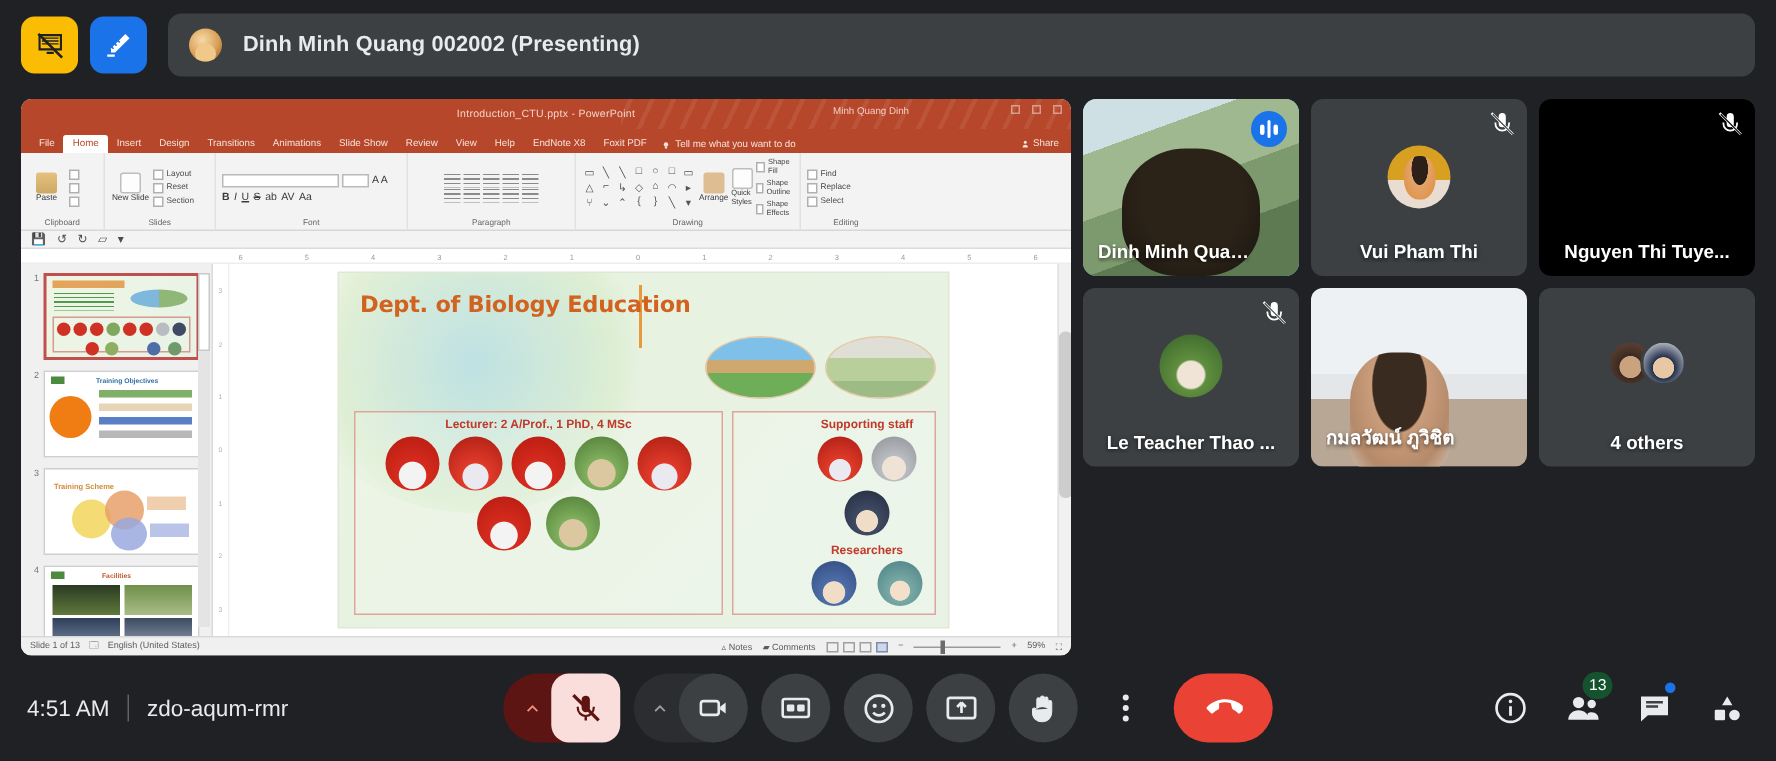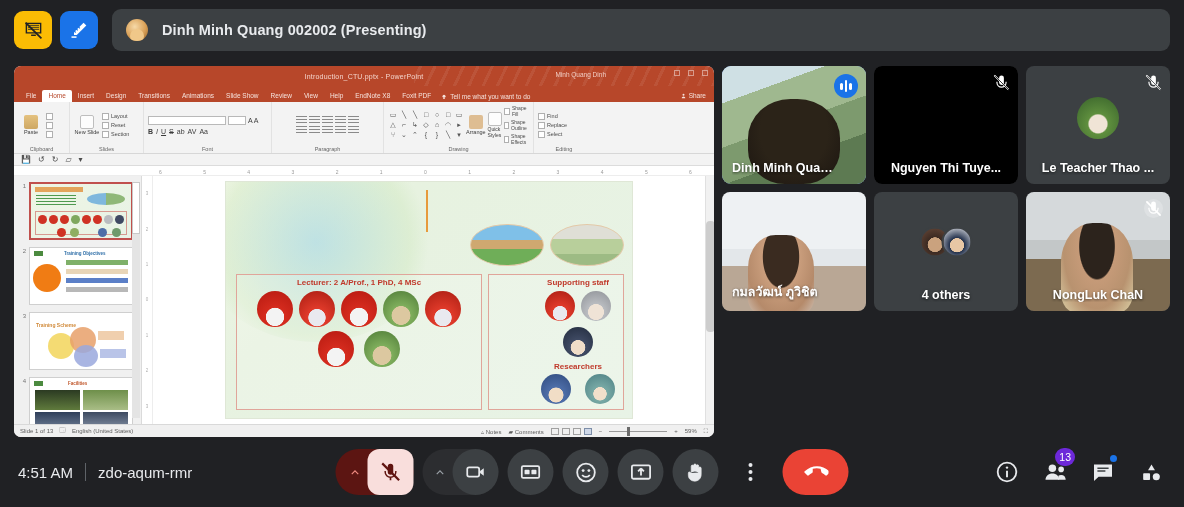--- a/index.html
+++ b/index.html
@@ -157,21 +157,21 @@
   .mic-group .chev { width: 26px; display:flex; align-items:center; justify-content:center; }
   .mic-main { width: 46px; height: 46px; border-radius: 12px; background: #f9dedc; display:flex; align-items:center; justify-content:center; }
   .cam-group { display:flex; align-items:center; background: #2c2d30; border-radius: 23px; height: 46px; padding-left: 4px; cursor:pointer; }
   .cam-group .chev { width: 26px; display:flex; align-items:center; justify-content:center; }
   .cam-main { width: 46px; height: 46px; border-radius: 50%; background:#3c4043; display:flex; align-items:center; justify-content:center; }
   .leave { width: 66px; height: 46px; border-radius: 23px; background: #ea4335; display:flex; align-items:center; justify-content:center; cursor:pointer; }
   .dots { display:flex; flex-direction:column; gap:3px; }
   .dots i { width: 4px; height: 4px; border-radius: 50%; background:#e8eaed; display:block; }
   .rightics { position: absolute; right: 16px; top: 50%; transform: translateY(-50%); display: flex; align-items: center; gap: 14px; }
   .ric { width: 34px; height: 34px; border-radius: 50%; display:flex; align-items:center; justify-content:center; position:relative; cursor:pointer; }
-  .badge { position:absolute; top: -7px; right: -3px; min-width: 18px; height: 18px; border-radius: 9px; background:#6d28d9; color:#fff; font-size: 10.5px; display:flex; align-items:center; justify-content:center; padding: 0 4px; }
+  .badge { position:absolute; top: -7px; right: -3px; min-width: 18px; height: 18px; border-radius: 9px; background:#14532d; color:#fff; font-size: 10.5px; display:flex; align-items:center; justify-content:center; padding: 0 4px; }
   .bluedot { position:absolute; top: -2px; right: 1px; width: 11px; height: 11px; border-radius:50%; background:#1a73e8; border: 2px solid #202124; }
   svg { display:block; }
 </style>
 </head>
 <body>
 
 <div id="app">
 
   <div class="topbar">
     <div class="tb-btn yellow">
@@ -495,20 +495,21 @@
             <span>1</span>
             <span>0</span>
             <span>1</span>
             <span>2</span>
             <span>3</span>
         </div>
 
         <div class="ppt-canvas">
           <div class="slide">
             <div class="slide-title-bar"></div>
+            <div class="slide-title">Dept. of Biology Education</div>
             <div class="slide-photos">
               <div class="oval-photo op1"></div>
               <div class="oval-photo op2"></div>
             </div>
             <div class="panels">
               <div class="panel left">
                 <div class="panel-h">Lecturer: 2 A/Prof., 1 PhD, 4 MSc</div>
                 <div class="faces">
                   <span class="face f-red"></span>
                   <span class="face f-red2"></span>
@@ -573,20 +574,32 @@
     <div class="tile active">
       <div class="bg-greenhouse"></div>
       <div class="speak-badge">
         <b style="height:7px"></b>
           <b style="height:12px"></b>
           <b style="height:7px"></b>
       </div>
       <div class="tile-name">Dinh Minh Quan...</div>
     </div>
 
+    <div class="tile">
+      <div class="av av-vui"></div>
+      <div class="mic-off">
+        <svg width="19" height="19" viewBox="0 0 24 24">
+            <path d="M12 15a3 3 0 003-3V6a3 3 0 00-6 0v6a3 3 0 003 3z" fill="#fff"></path>
+            <path d="M17 11v1a5 5 0 01-10 0v-1H5.5v1a6.5 6.5 0 0013 0v-1z" fill="#fff"></path>
+            <path d="M3 3l18 18" stroke="#fff" stroke-width="2.1"></path>
+            <path d="M4 4l18 18" stroke="#3c4043" stroke-width="1"></path>
+          </svg>
+      </div>
+      <div class="tile-name center">Vui Pham Thi</div>
+    </div>
 
     <div class="tile">
       <div class="bg-black"></div>
       <div class="mic-off">
         <svg width="19" height="19" viewBox="0 0 24 24">
             <path d="M12 15a3 3 0 003-3V6a3 3 0 00-6 0v6a3 3 0 003 3z" fill="#fff"></path>
             <path d="M17 11v1a5 5 0 01-10 0v-1H5.5v1a6.5 6.5 0 0013 0v-1z" fill="#fff"></path>
             <path d="M3 3l18 18" stroke="#fff" stroke-width="2.1"></path>
             <path d="M4 4l18 18" stroke="#000" stroke-width="1"></path>
           </svg>
@@ -615,31 +628,20 @@
     </div>
 
     <div class="tile">
       <div class="others-av">
         <span class="av-o1"></span>
         <span class="av-o2"></span>
       </div>
       <div class="tile-name center">4 others</div>
     </div>
 
-    <div class="tile">
-      <div class="bg-nongluk"></div>
-      <div class="mic-off bg">
-        <svg width="19" height="19" viewBox="0 0 24 24">
-            <path d="M12 15a3 3 0 003-3V6a3 3 0 00-6 0v6a3 3 0 003 3z" fill="#fff"></path>
-            <path d="M17 11v1a5 5 0 01-10 0v-1H5.5v1a6.5 6.5 0 0013 0v-1z" fill="#fff"></path>
-            <path d="M3 3l18 18" stroke="#fff" stroke-width="2.1"></path>
-          </svg>
-      </div>
-      <div class="tile-name center">NongLuk ChaN</div>
-    </div>
   </div>
 
   <div class="bottom">
 
     <div class="meta">
       <span>4:51 AM</span>
       <span class="sep"></span>
       <span>zdo-aqum-rmr</span>
     </div>
 

